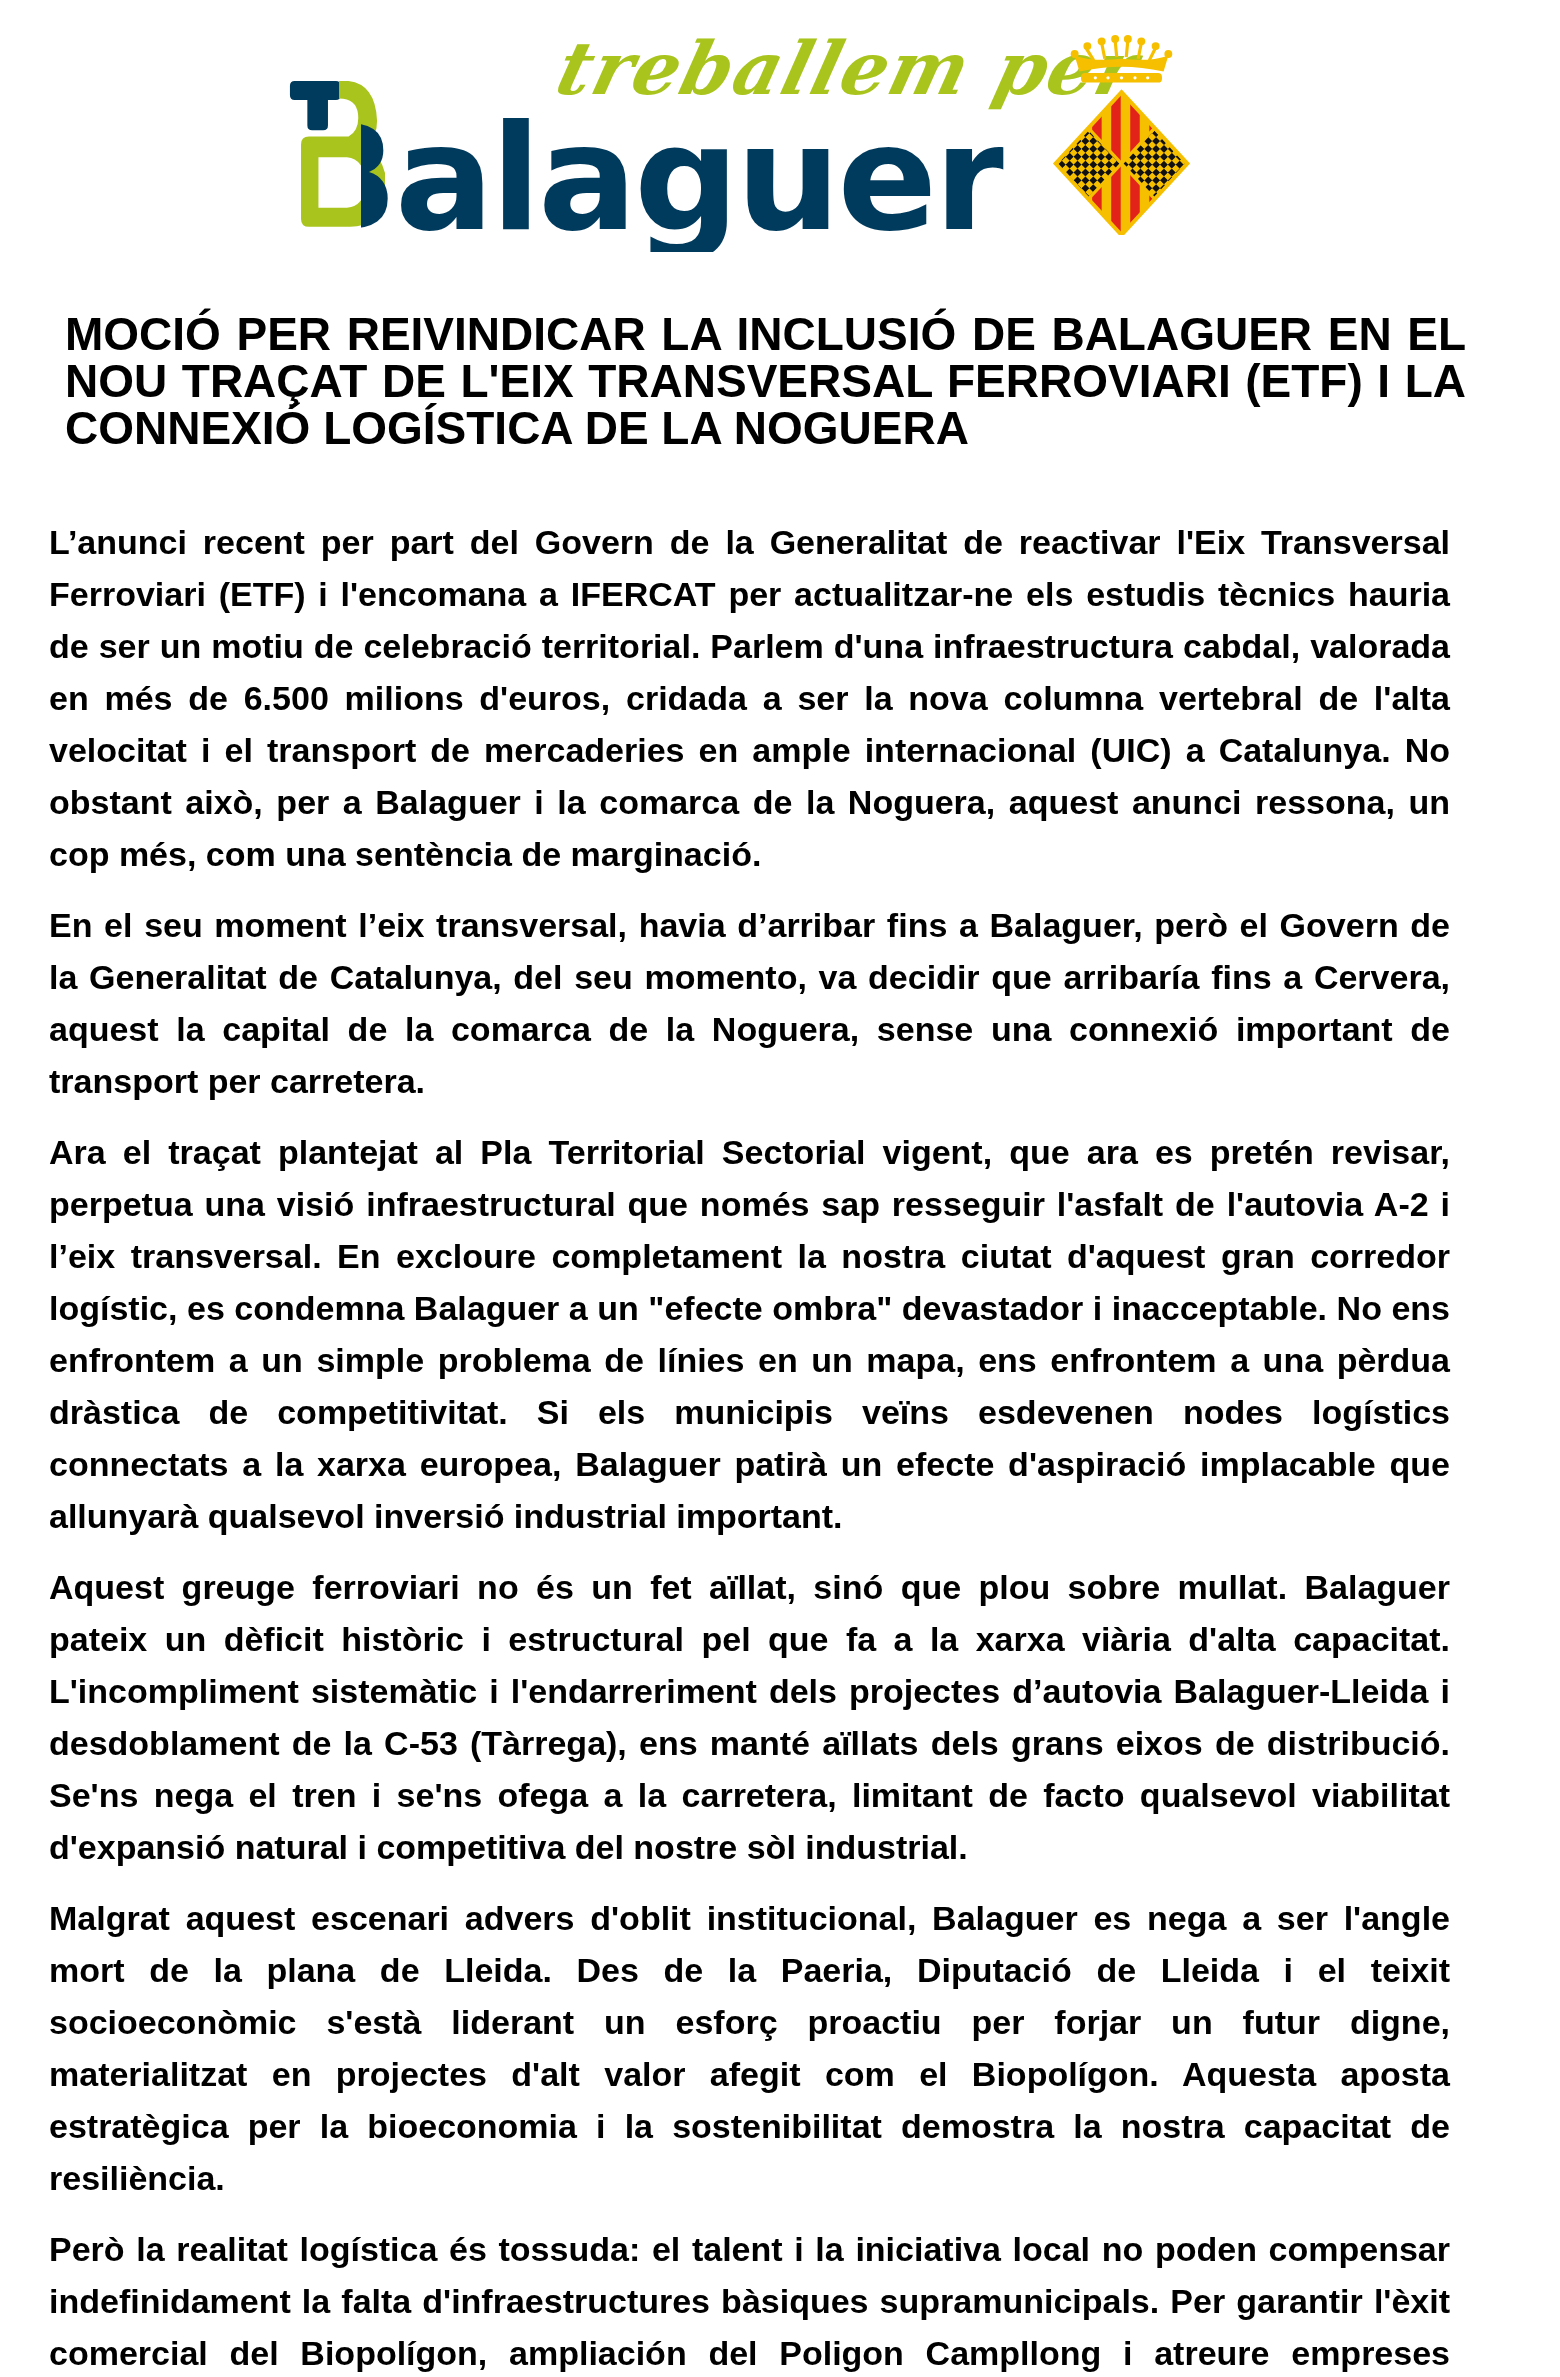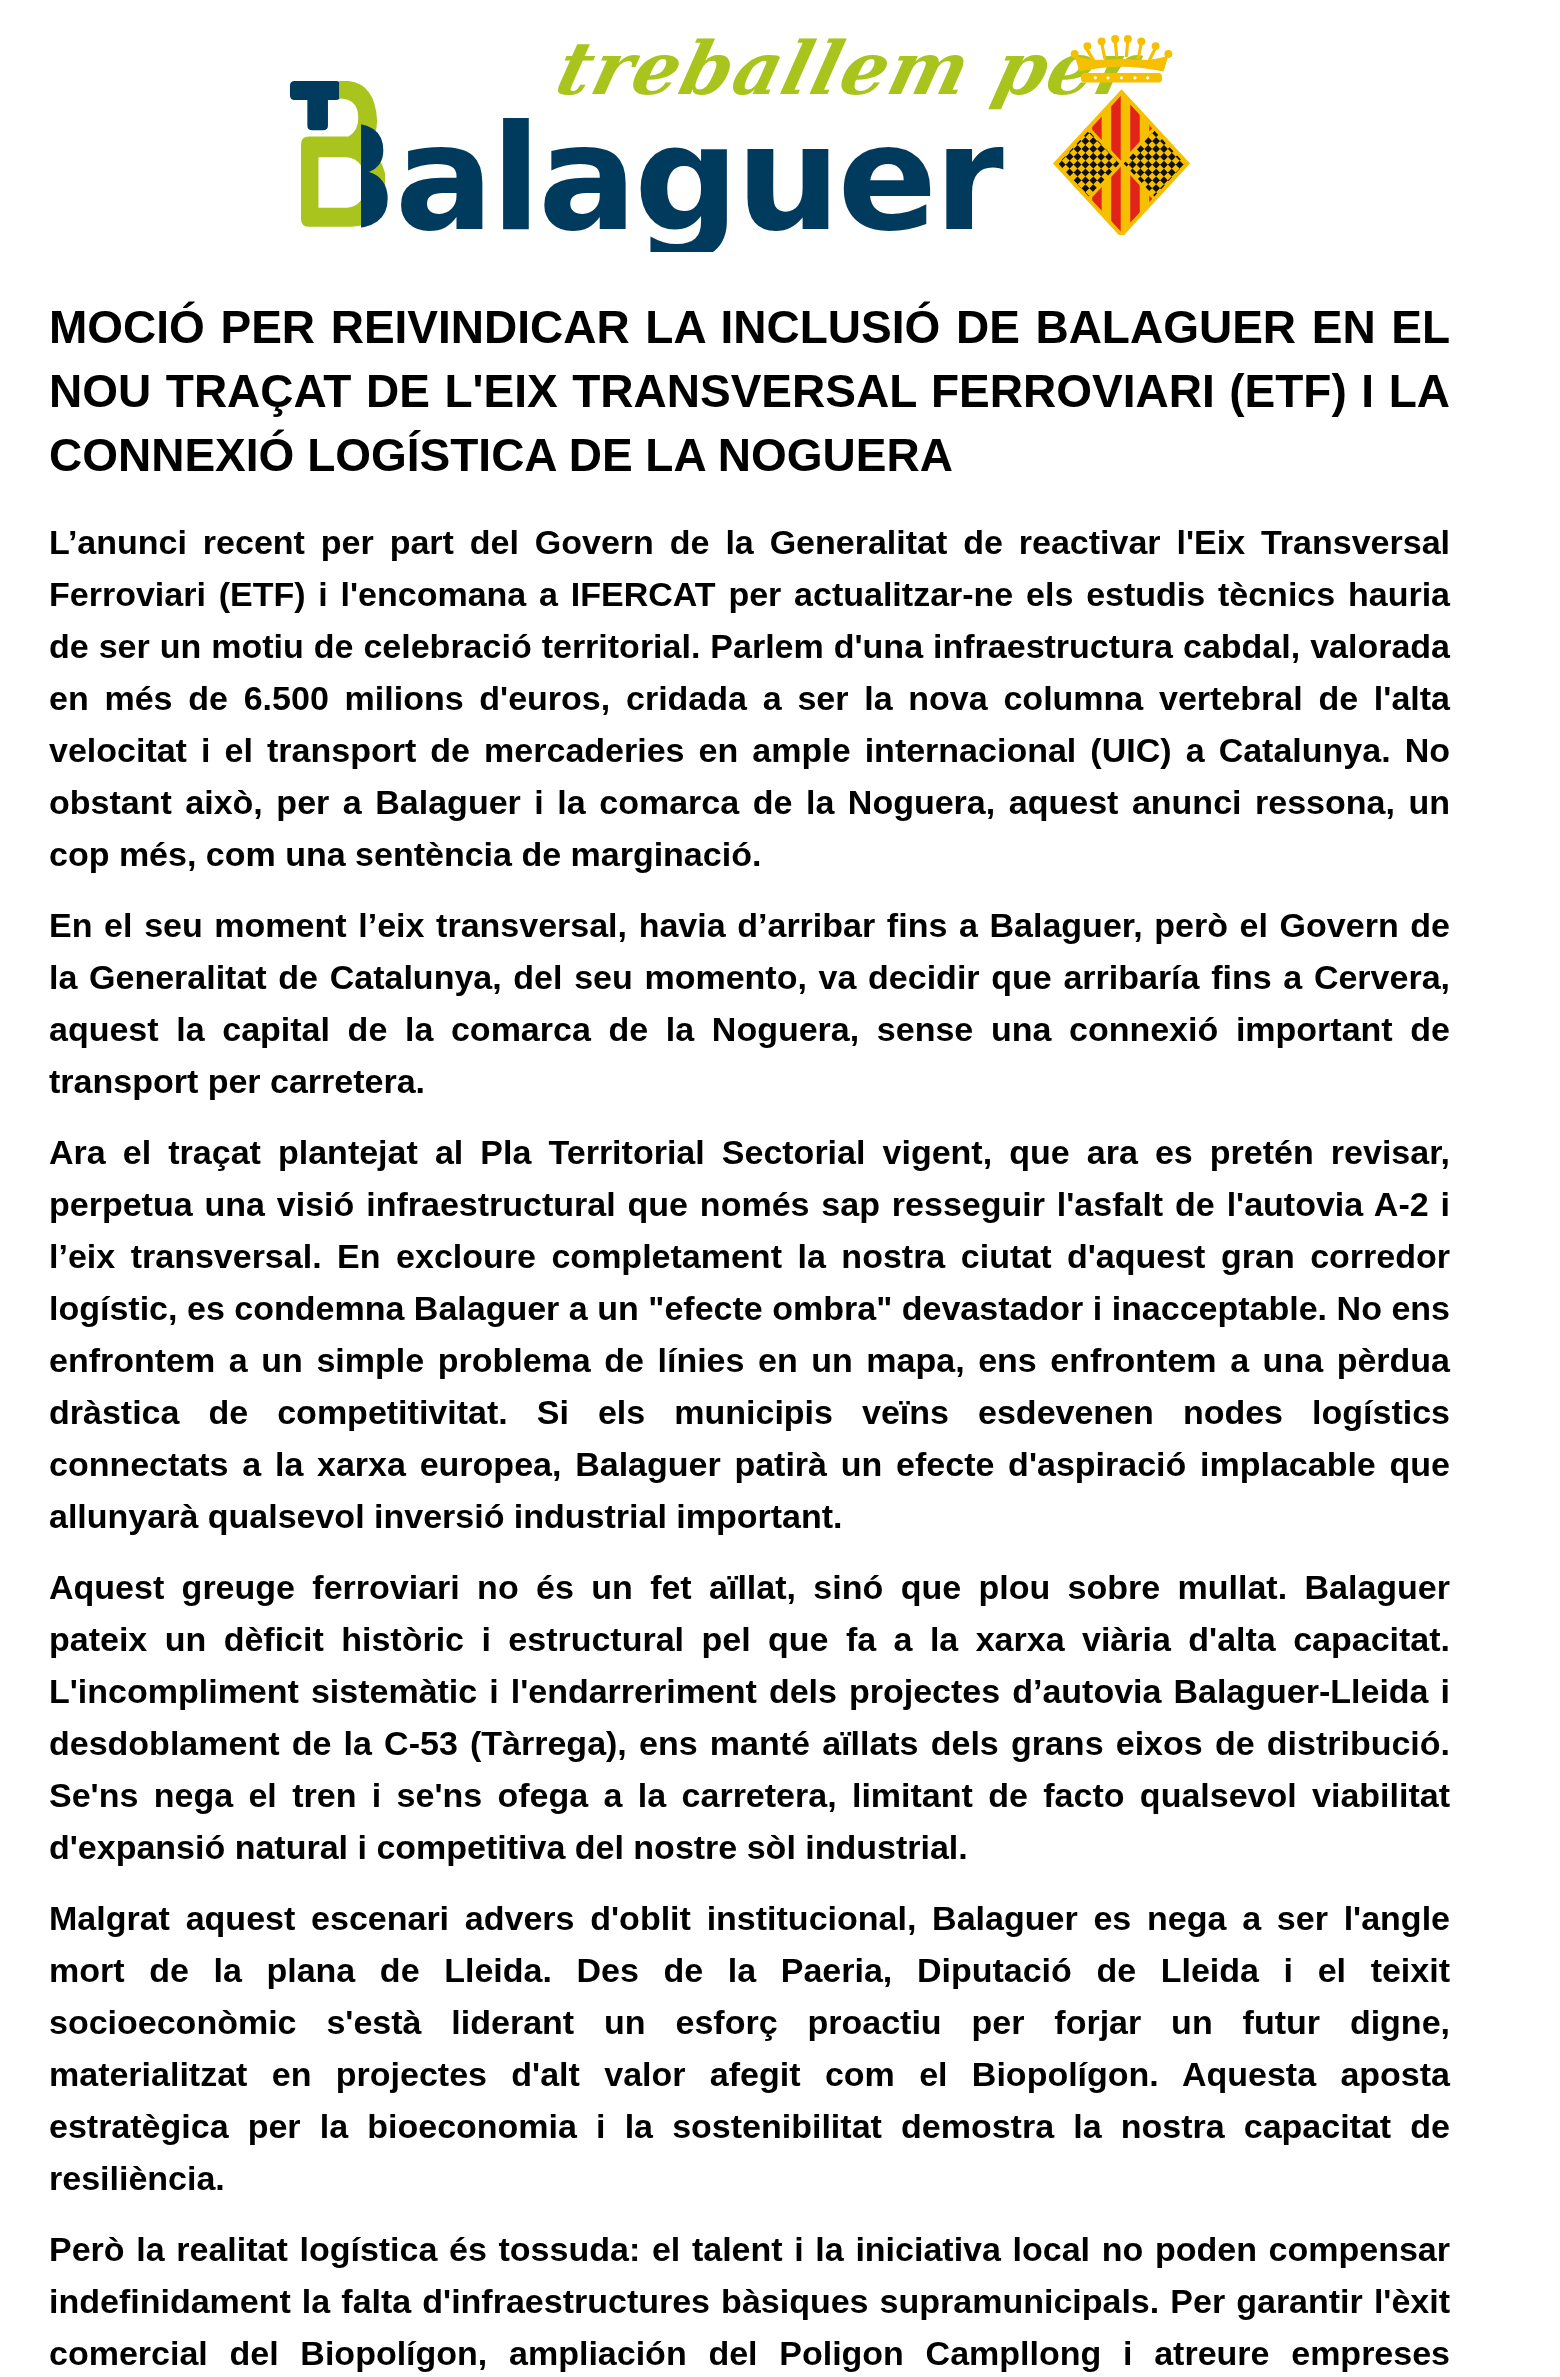--- a/index.html
+++ b/index.html
@@ -61,25 +61,25 @@
       left: 1046px;
       top: 35px;
       width: 151px;
       height: 200px;
     }
     .title {
       position: absolute;
       left: 49px;
       top: 295px;
       width: 1401px;
-      margin: 0;
+      margin: 16px;
       font-family: "Liberation Sans", sans-serif;
       font-weight: bold;
       font-size: 46px;
-      line-height: 64px;
+      line-height: 47px;
       text-align: justify;
       text-align-last: left;
       color: #000000;
     }
     .body {
       position: absolute;
       left: 49px;
       top: 516px;
       width: 1401px;
       font-weight: bold;

